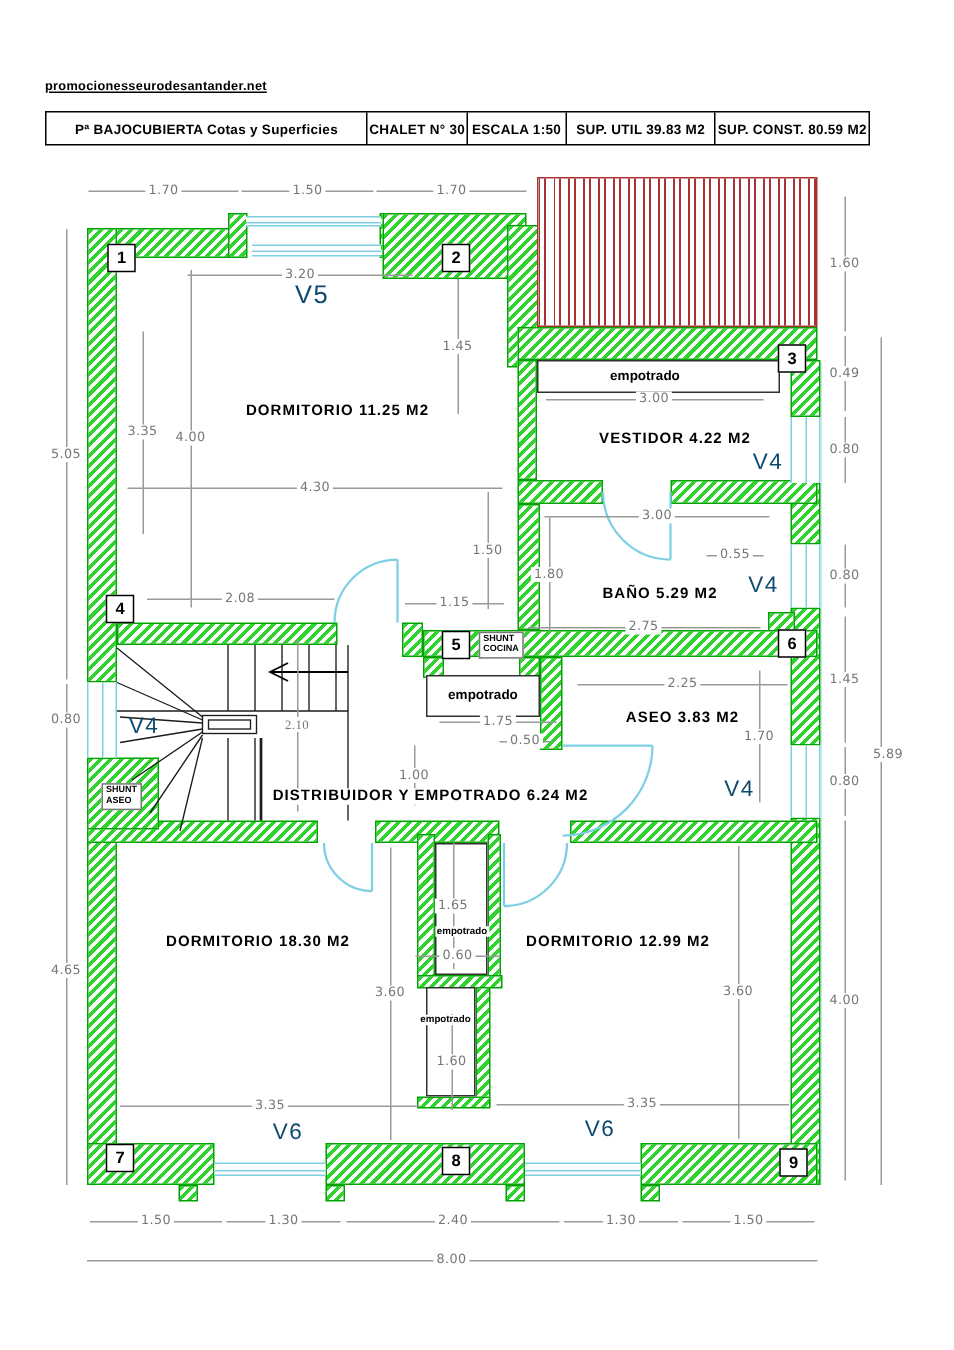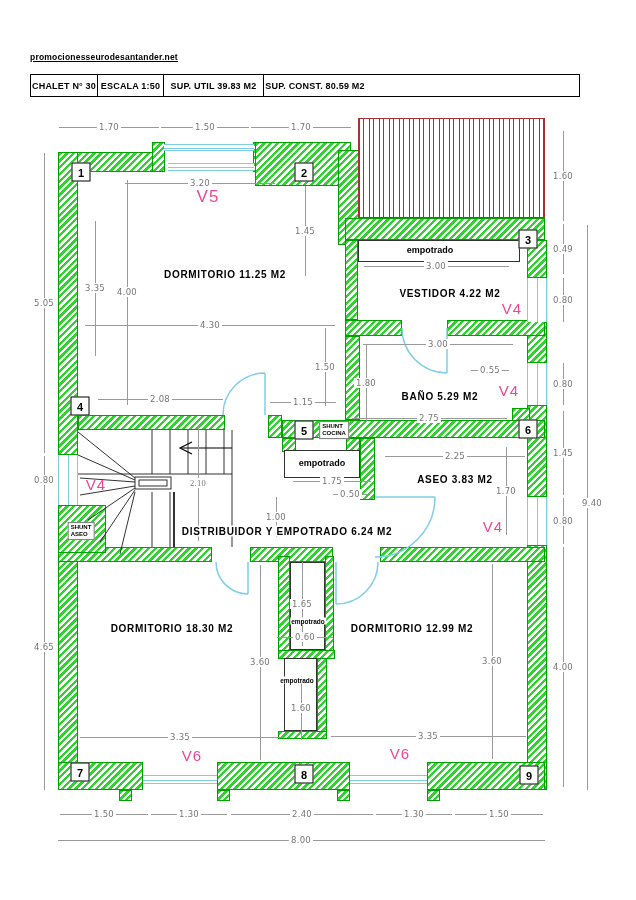--- a/index.html
+++ b/index.html
@@ -31,36 +31,37 @@
   .thinline{position:absolute;z-index:8;}
   #arcs{position:absolute;left:0;top:0;z-index:20;}
   .dimline{position:absolute;background:#9a9a9a;z-index:25;}
   .dim{position:absolute;transform:translate(-50%,-50%);font-family:"DejaVu Sans",sans-serif;
        font-size:8.5px;color:#767676;background:#fff;padding:0 2px;z-index:30;
        white-space:nowrap;letter-spacing:.3px;}
   .room{position:absolute;transform:translate(-50%,-50%);font-size:10px;font-weight:600;
         color:#000;letter-spacing:.7px;white-space:nowrap;z-index:35;background:#fff;padding:0 2px;}
   .lbl{position:absolute;transform:translate(-50%,-50%);font-weight:600;color:#000;
        white-space:nowrap;z-index:35;background:#fff;padding:0 1px;}
-  .wlabel{position:absolute;transform:translate(-50%,-50%);font-size:15px;color:#ec4899;
+  .wlabel{position:absolute;transform:translate(-50%,-50%);font-size:15px;color:#0c4a6e;
         letter-spacing:1px;z-index:35;background:transparent;}
   .marker{position:absolute;width:17px;height:17px;transform:translate(-50%,-50%);
         background:#fff;border:1.6px solid #000;box-sizing:content-box;color:#000;
         font-size:11px;font-weight:600;display:flex;align-items:center;justify-content:center;z-index:40;}
   .shunt{position:absolute;transform:translate(-50%,-50%);font-size:6px;font-weight:700;
         line-height:1.15;color:#000;background:#fff;border:.5px solid #777;padding:1px 2px;
         text-align:left;z-index:40;white-space:nowrap;}
 </style>
 </head>
 <body>
 
 <div id="sheet">
   <div id="site-link">promocionesseurodesantander.net</div>
 
   <div id="title-block">
+    <div class="cell" style="width:215px">Pª BAJOCUBIERTA Cotas y Superficies</div>
     <div class="cell" style="width:67px">CHALET N° 30</div>
     <div class="cell" style="width:66px">ESCALA 1:50</div>
     <div class="cell" style="width:100px">SUP. UTIL 39.83 M2</div>
     <div class="cell" style="width:102px">SUP. CONST. 80.59 M2</div>
   </div>
 
   <div id="plan">
     <div id="roof"></div>
 
     <svg id="arcs" width="636" height="900" viewBox="0 0 636 900">
@@ -191,21 +192,21 @@
       <div class="dimline" style="left: 198px; top: 425.5px; width: 1px; height: 115px;"></div>
       <div class="dim" style="left: 198px; top: 483px; font-family: Liberation Serif, serif;">2.10</div>
       <div class="dimline" style="left: 506px; top: 447px; width: 1px; height: 88px;"></div>
       <div class="dim" style="left: 506px; top: 491px;">1.70</div>
       <div class="dimline" style="left: 333px; top: 494px; width: 34px; height: 1px;"></div>
       <div class="dim" style="left: 350px; top: 494px;">0.50</div>
       <div class="dimline" style="left: 44px; top: 456px; width: 1px; height: 48px;"></div>
       <div class="dim" style="left: 44px; top: 480px;">0.80</div>
       <div class="dimline" style="left: 563px; top: 498px; width: 1px; height: 46px;"></div>
       <div class="dim" style="left: 563px; top: 521px;">0.80</div>
-      <div class="dim" style="left: 592px; top: 503px;">9.40</div>
+      <div class="dim" style="left: 592px; top: 503px;">5.89</div>
       <div class="dimline" style="left: 276px; top: 497px; width: 1px; height: 40px;"></div>
       <div class="dim" style="left: 276px; top: 517px;">1.00</div>
       <div class="dimline" style="left: 44px; top: 153px; width: 1px; height: 300px;"></div>
       <div class="dim" style="left: 44px; top: 303px;">5.05</div>
       <div class="dimline" style="left: 44px; top: 504px; width: 1px; height: 286px;"></div>
       <div class="dim" style="left: 44px; top: 647px;">4.65</div>
       <div class="dimline" style="left: 302px; top: 562px; width: 1px; height: 84px;"></div>
       <div class="dim" style="left: 302px; top: 604px;">1.65</div>
       <div class="dimline" style="left: 277px; top: 637px; width: 56px; height: 1px;"></div>
       <div class="dim" style="left: 305px; top: 637px;">0.60</div>

